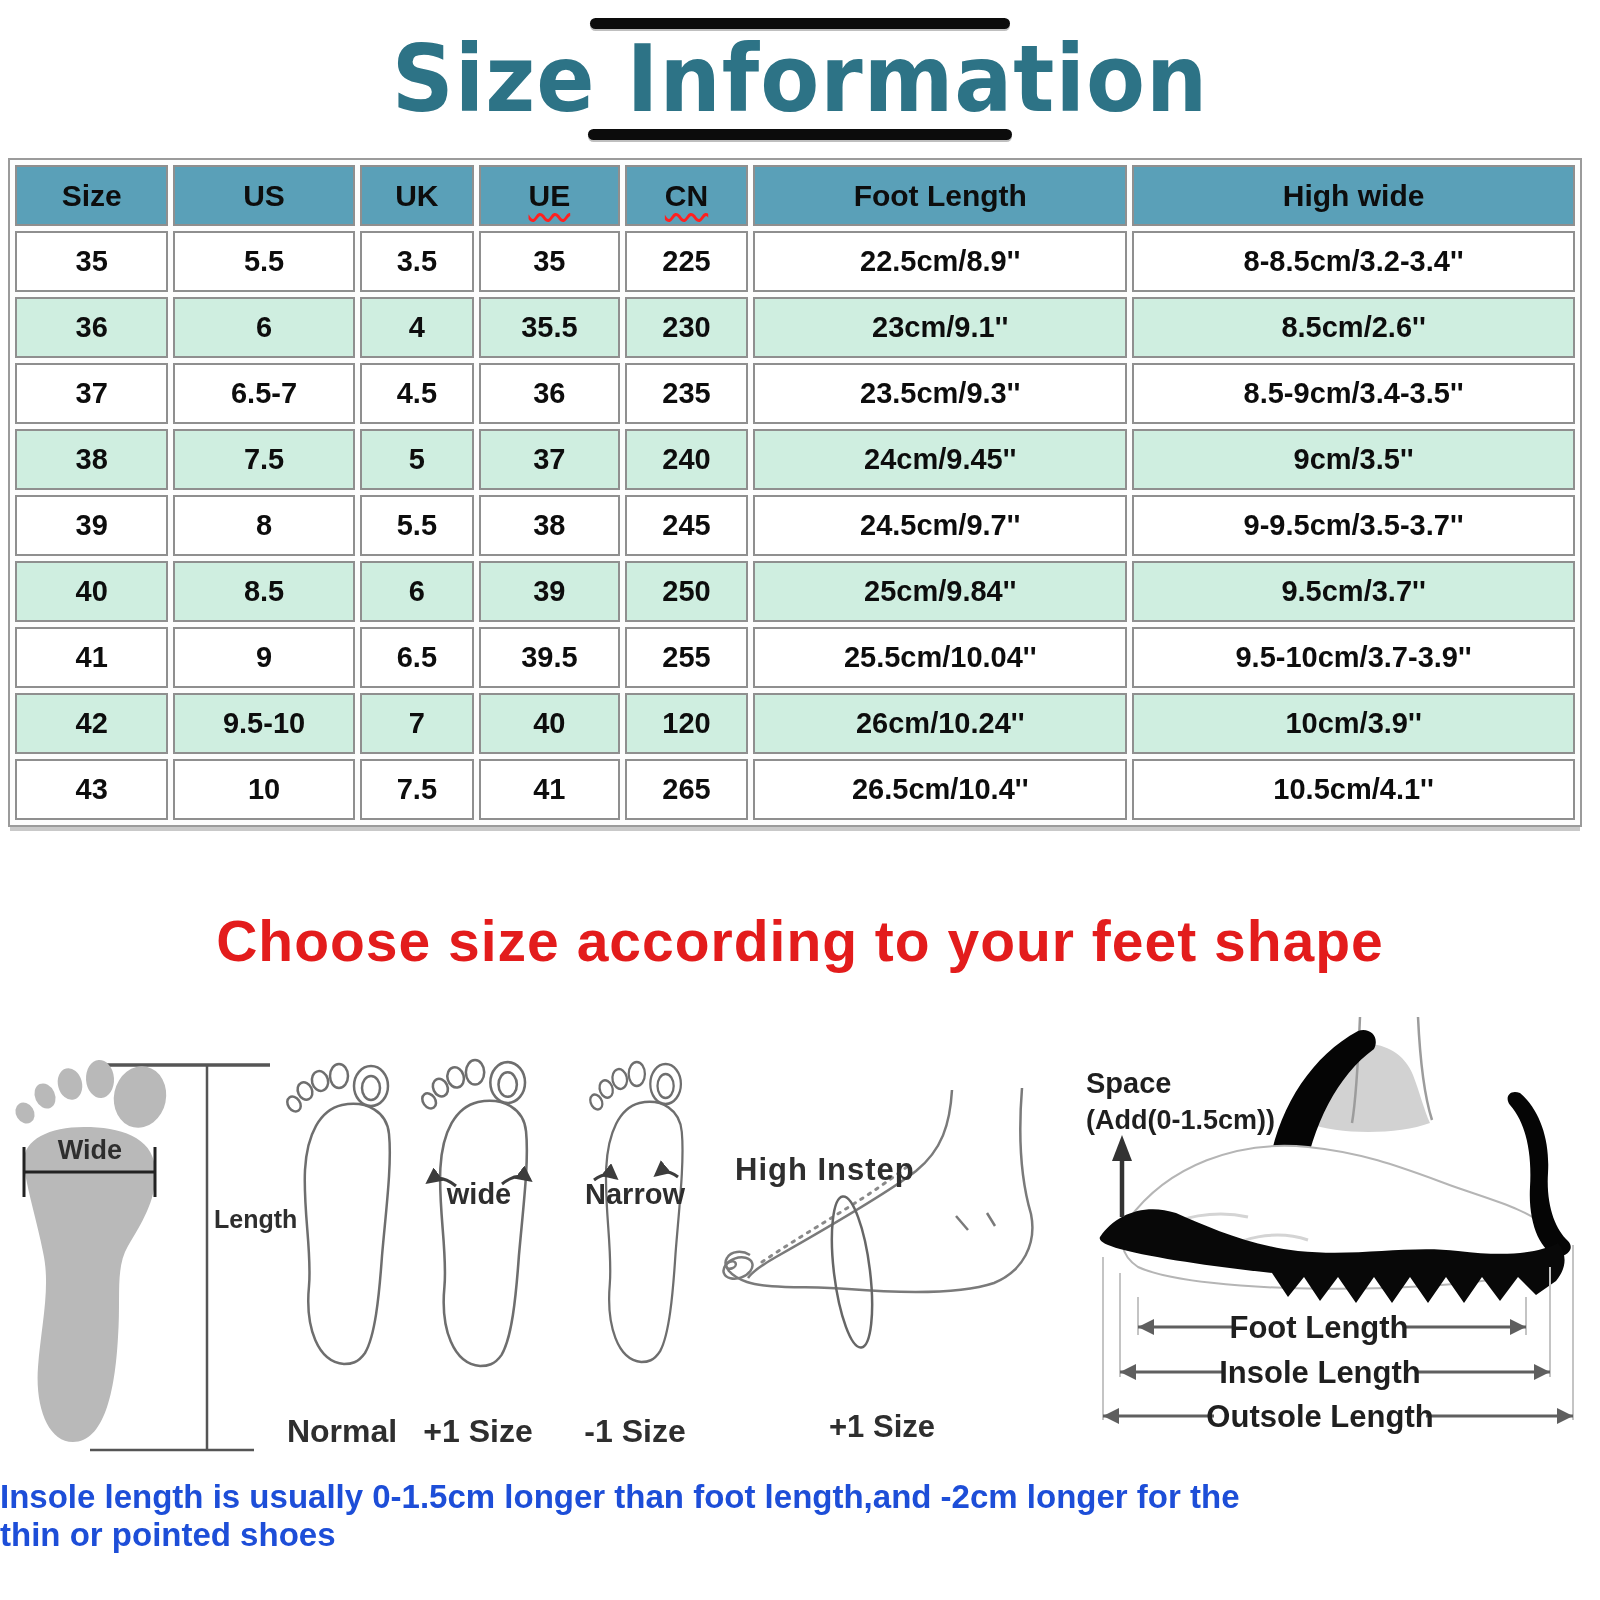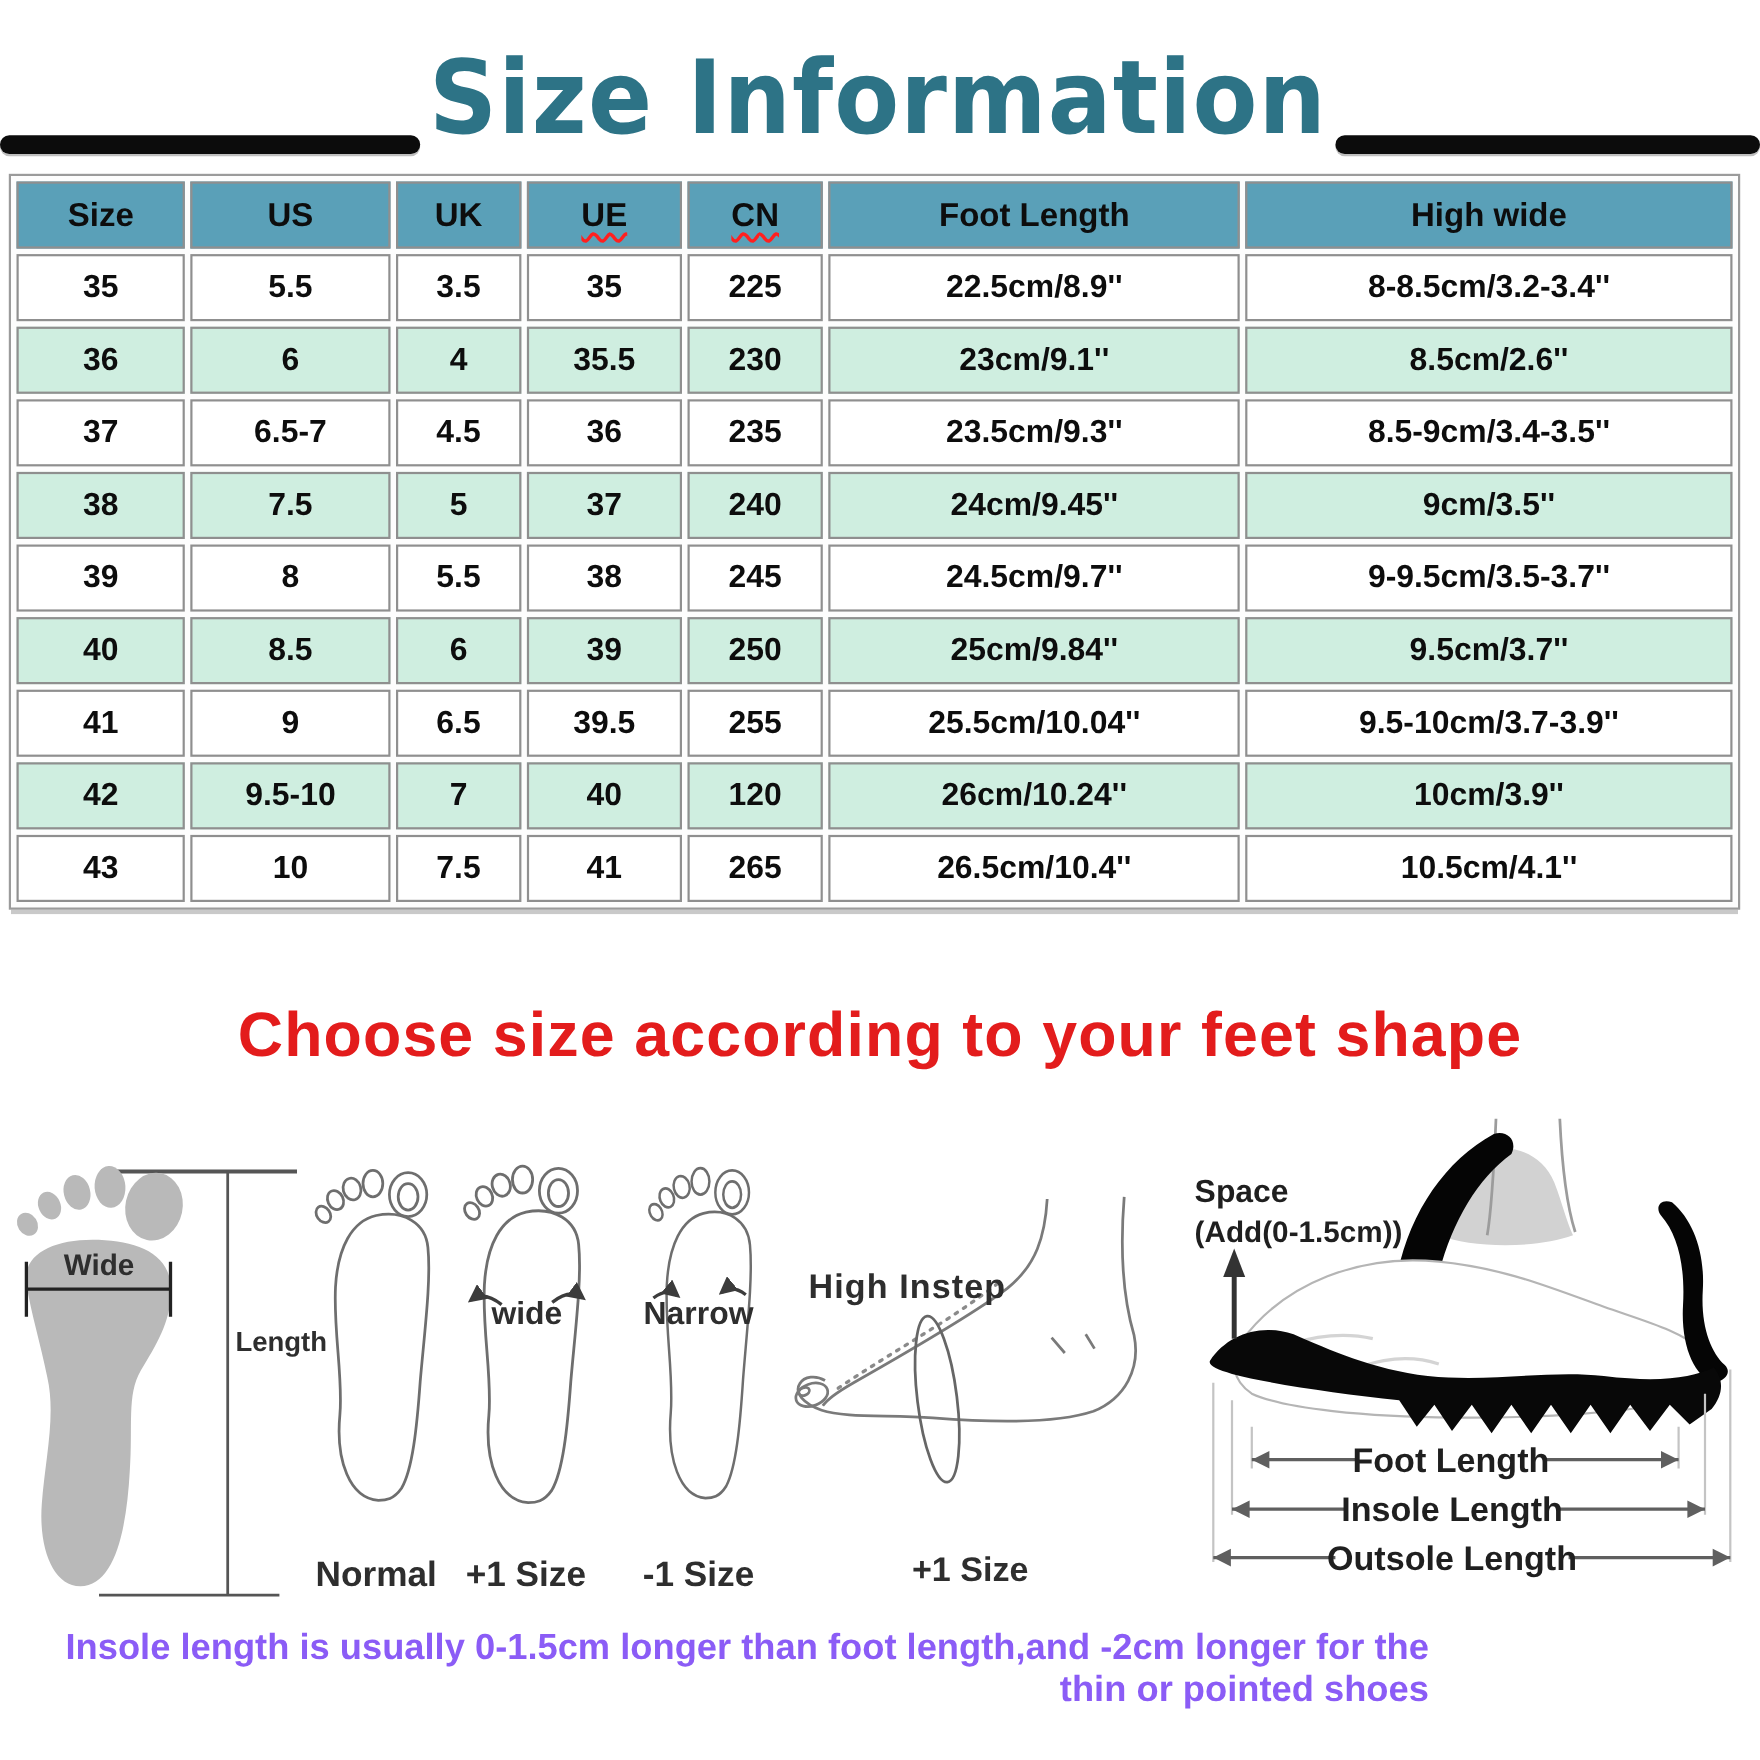--- a/index.html
+++ b/index.html
@@ -1,21 +1,21 @@
 <!DOCTYPE html>
 <html style="--title-teal: #2d7386; --heading-red: #e31c1c; --header-bg: #5aa0b8; --alt-bg: #cfeee0;"><head>
 <meta charset="utf-8">
 <style>
   html,body { margin:0; padding:0; background:#ffffff; }
   body { width:1600px; height:1600px; position:relative; font-family:"Liberation Sans",sans-serif; overflow:hidden; }
   .page { position:absolute; inset:0; }
 
   
   .title-row { position:absolute; top:18px; left:0; width:1600px; height:122px;
-               display:flex; align-items:flex-end; justify-content:center; }
+               display:flex; align-items:center; justify-content:center;flex-direction:column; }
   .rule { height:17px; background:#0c0c0c; border-radius:9px; box-shadow:0 2px 0 rgba(0,0,0,.25); }
   .rule-left  { width:420px; }
   .rule-right { width:424px; }
   .page-title { margin:0 8px; font-size:86px; font-weight:600; color:var(--title-teal,#2d7386);
                 font-family:"DejaVu Sans",sans-serif; white-space:nowrap; letter-spacing:1px;
                 transform:scaleY(1.08); }
 
   
   table.size-table { position:absolute; top:158px; left:8px; width:1574px;
                      border-collapse:separate; border-spacing:5px; table-layout:fixed;
@@ -37,22 +37,22 @@
   .diagrams { position:absolute; top:1005px; left:0; width:1600px; height:460px; }
   .diagrams svg { position:absolute; overflow:visible; }
   .d-footprint { left:2px;   top:30px;  width:300px; height:425px; }
   .d-feet      { left:272px; top:25px;  width:430px; height:430px; }
   .d-instep    { left:700px; top:25px;  width:365px; height:430px; }
   .d-shoe      { left:1058px;top:0px;   width:540px; height:455px; }
   .svg-label { font-family:"Liberation Sans",sans-serif; font-weight:600; fill:#2e2e2e; }
   .svg-dim   { font-family:"Liberation Sans",sans-serif; font-weight:700; fill:#1f1f1f; }
 
   
-  .footnote { position:absolute; top:1478px; left:0; width:1299px; margin:0; text-align:right;
-              font-size:33px; font-weight:700; color:#8b5cf6; }
+  .footnote { position:absolute; top:1478px; left:0; width:1299px; margin:0; text-align:left;
+              font-size:33px; font-weight:700; color:#1d4ed8; }
 </style>
 </head>
 <body>
 
 <div class="page">
 
   <header class="title-row">
     <span class="rule rule-left"></span>
     <h1 class="page-title">Size Information</h1>
     <span class="rule rule-right"></span>

